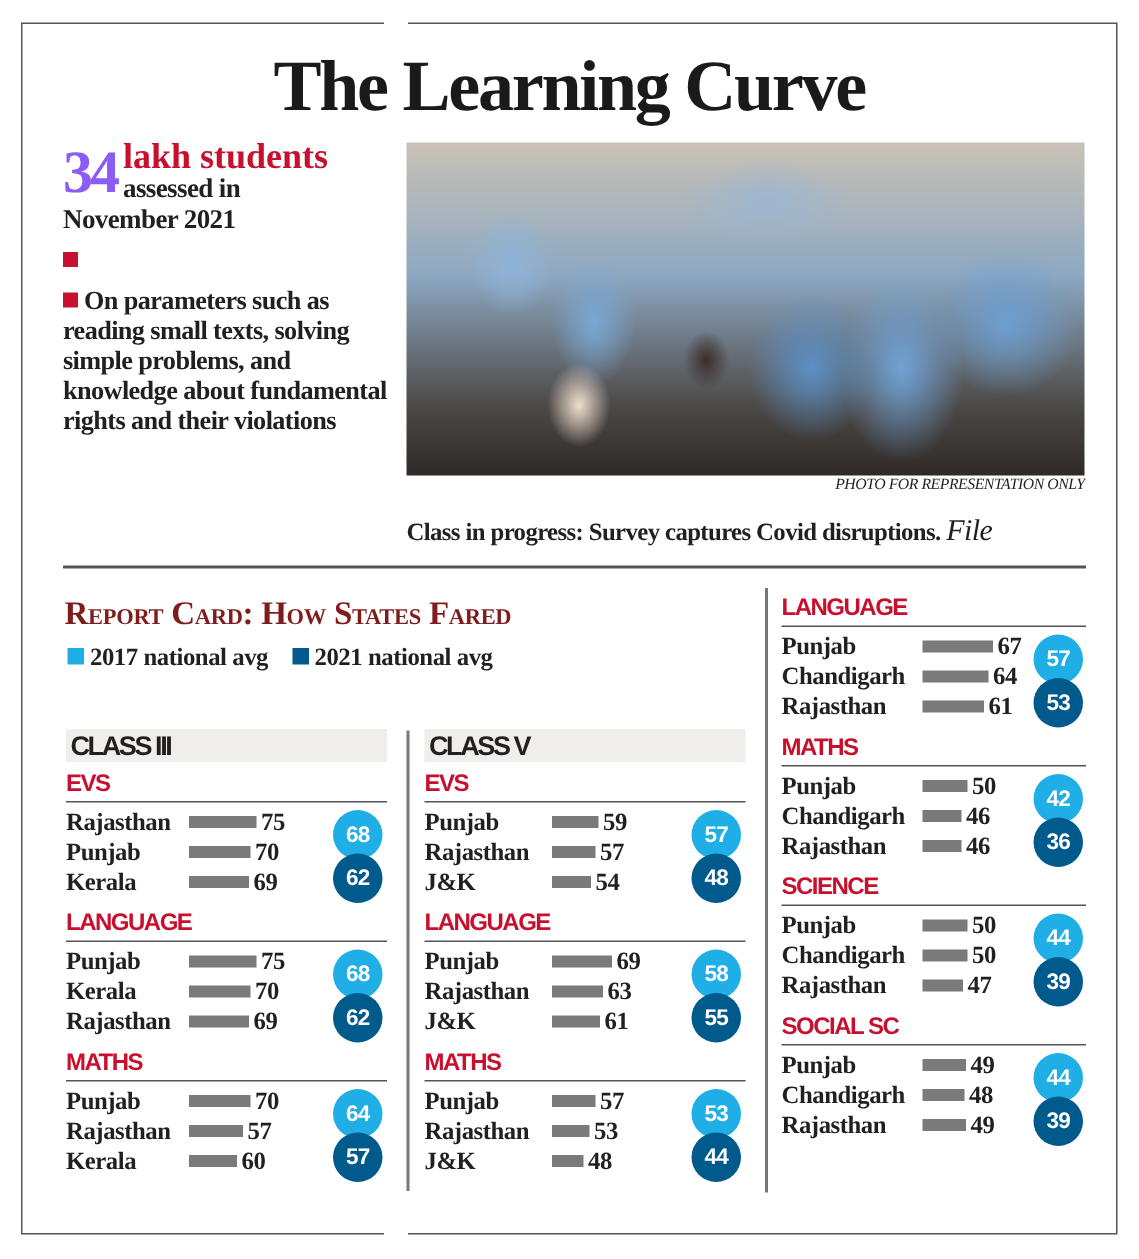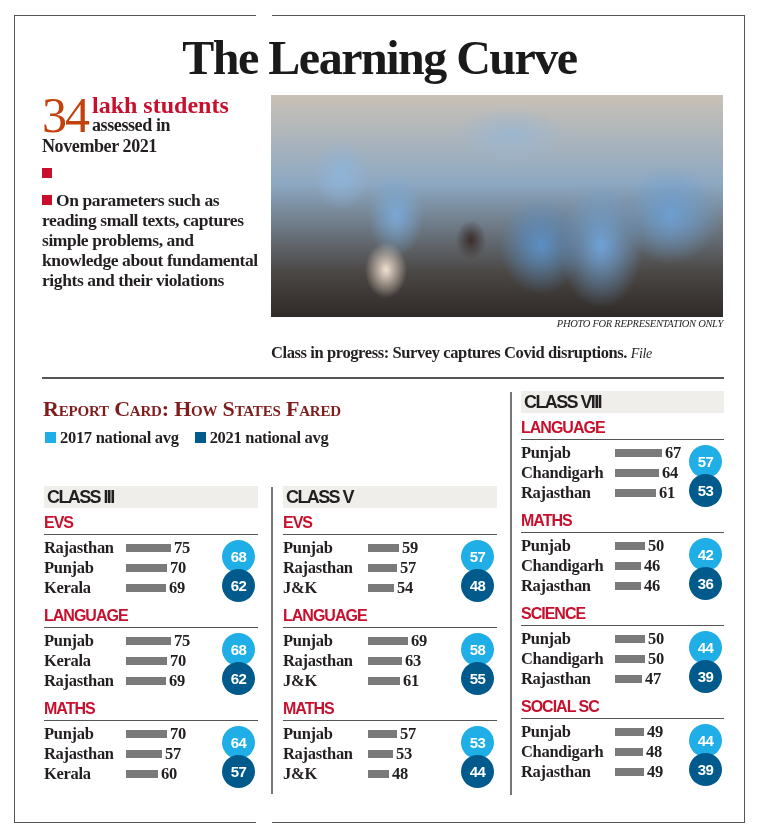--- a/index.html
+++ b/index.html
@@ -6,42 +6,42 @@
   html, body { width: 759px; height: 839px; background: #fff; overflow: hidden; }
   body { font-family: "Liberation Serif", "DejaVu Serif", serif; color: #231f20; position: relative; }
 
   .frame { position: absolute; left: 14px; top: 15px; width: 731px; height: 808px; border: 1.5px solid #555; }
   .notch-top { position: absolute; left: 256px; top: 12px; width: 16px; height: 6px; background: #fff; }
   .notch-bot { position: absolute; left: 256px; top: 820px; width: 16px; height: 6px; background: #fff; }
 
   .title { position: absolute; left: 0; top: 30px; width: 759px; text-align: center; font-size: 48px; font-weight: bold; letter-spacing: -1.5px; color: #1a1a1a; }
 
   .intro { position: absolute; left: 42px; top: 92px; width: 230px; }
-  .big-num { float: left; font-size: 50px; line-height: 42px; font-weight: normal; color: #c2410c; margin-right: 4px; letter-spacing: -2px; margin-top: 2px; }
+  .big-num { float: left; font-size: 40px; line-height: 42px; font-weight: bold; color: #8b5cf6; margin-right: 4px; letter-spacing: -2px; margin-top: 2px; }
   .intro-line1 { font-size: 24px; font-weight: bold; color: #c8102e; line-height: 20px; padding-top: 3px; }
   .intro-line2, .intro-line3 { font-size: 18px; font-weight: bold; line-height: 20px; letter-spacing: -0.4px; }
   .intro-line3 { clear: both; }
   .bullet { font-size: 17.5px; font-weight: bold; line-height: 20px; margin-top: 7px; letter-spacing: -0.4px; }
   .bullet .sq { display: inline-block; width: 10px; height: 10px; background: #c8102e; margin-right: 4px; vertical-align: 1px; }
 
   .photo { position: absolute; left: 271px; top: 95px; width: 452px; height: 222px; overflow: hidden;
     background:
       radial-gradient(ellipse 30px 40px at 115px 175px, #f1e0d0 0%, transparent 70%),
       radial-gradient(ellipse 40px 60px at 125px 120px, #7aa8d4 0%, transparent 70%),
       radial-gradient(ellipse 22px 28px at 200px 145px, #3a2e2a 0%, transparent 70%),
       radial-gradient(ellipse 60px 70px at 270px 150px, #5b8fc4 0%, transparent 70%),
       radial-gradient(ellipse 60px 90px at 330px 150px, #6fa2d6 0%, transparent 70%),
       radial-gradient(ellipse 70px 70px at 400px 120px, #6d9ed0 0%, transparent 70%),
       radial-gradient(ellipse 40px 50px at 70px 80px, #8fb4d8 0%, transparent 70%),
       radial-gradient(ellipse 80px 40px at 240px 40px, #9cb6cf 0%, transparent 70%),
       linear-gradient(180deg, #c9c1b6 0%, #8da8c2 40%, #4b4744 80%, #2f2a28 100%);
   }
   .photo-credit { position: absolute; left: 271px; top: 318px; width: 452px; text-align: right; font-size: 10.5px; font-style: italic; letter-spacing: -0.3px; }
   .caption { position: absolute; left: 271px; top: 343px; font-size: 16.5px; font-weight: bold; letter-spacing: -0.4px; }
-  .caption .file { font-weight: normal; font-style: italic; font-size: 14px; }
+  .caption .file { font-weight: normal; font-style: italic; font-size: 20px; }
 
   .hr-main { position: absolute; left: 42px; top: 377px; width: 682px; height: 1.5px; background: #555; }
 
   .report-title { position: absolute; left: 43px; top: 396px; font-size: 22px; font-weight: bold; color: #7f1d1d; font-variant: small-caps; letter-spacing: -0.2px; }
   .legend { position: absolute; left: 45px; top: 428px; font-size: 16.5px; font-weight: bold; letter-spacing: -0.3px; display: flex; gap: 16px; }
   .legend .sw { display: inline-block; width: 11px; height: 11px; margin-right: 4px; vertical-align: 0px; }
 
   .col { position: absolute; }
   .col-3 { left: 44px; top: 486px; width: 214px; }
   .col-5 { left: 283px; top: 486px; width: 214px; }
@@ -70,21 +70,21 @@
 <div class="notch-bot"></div>
 
 <div class="title">The Learning Curve</div>
 
 <div class="intro">
   <div class="big-num">34</div>
   <div class="intro-line1">lakh students</div>
   <div class="intro-line2">assessed in</div>
   <div class="intro-line3">November 2021</div>
   <div class="bullet"><span class="sq"></span></div>
-  <div class="bullet"><span class="sq"></span><span>On parameters such as reading small texts, captures simple problems, and knowledge about fundamental rights and their violations</span></div>
+  <div class="bullet"><span class="sq"></span><span>On parameters such as reading small texts, solving simple problems, and knowledge about fundamental rights and their violations</span></div>
 </div>
 
 <div class="photo"></div>
 <div class="photo-credit">PHOTO FOR REPRESENTATION ONLY</div>
 <div class="caption"><span>Class in progress: Survey captures Covid disruptions.</span> <span class="file">File</span></div>
 
 <div class="hr-main"></div>
 
 <div class="report-title">Report Card: How States Fared</div>
 <div class="legend">
@@ -215,21 +215,20 @@
       <div class="row">
         <span class="st">J&amp;K</span>
         <span class="bar" style="left: 85px; width: 21px;"></span>
         <span class="val" style="left: 109px;">48</span>
       </div>
       <div class="bubble b17" style="left: 178px; top: 5px;">53</div>
       <div class="bubble b21" style="left: 178px; top: 34px;">44</div>
     </div>
   </div>
 <div class="col col-8" id="col2">
-    <div class="class-head">CLASS VIII</div>
     <div class="subj">LANGUAGE</div>
     <div class="block">
       <div class="row">
         <span class="st">Punjab</span>
         <span class="bar" style="left: 94px; width: 47px;"></span>
         <span class="val" style="left: 144px;">67</span>
       </div>
       <div class="row">
         <span class="st">Chandigarh</span>
         <span class="bar" style="left: 94px; width: 44px;"></span>

